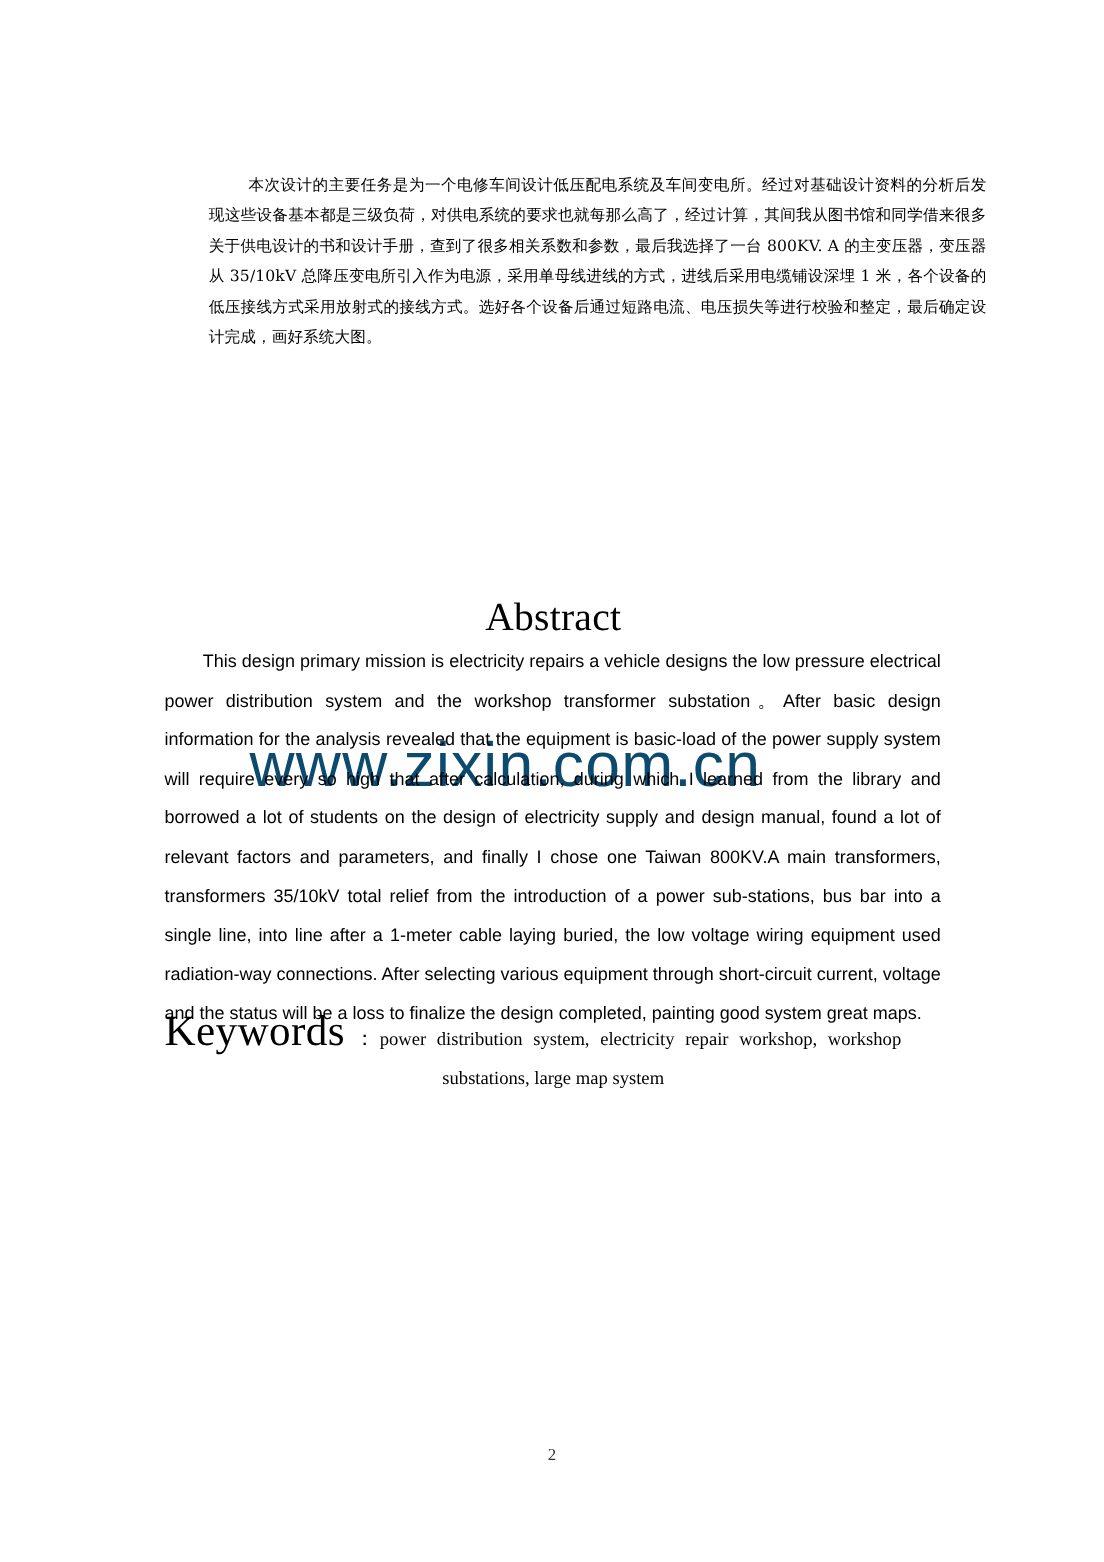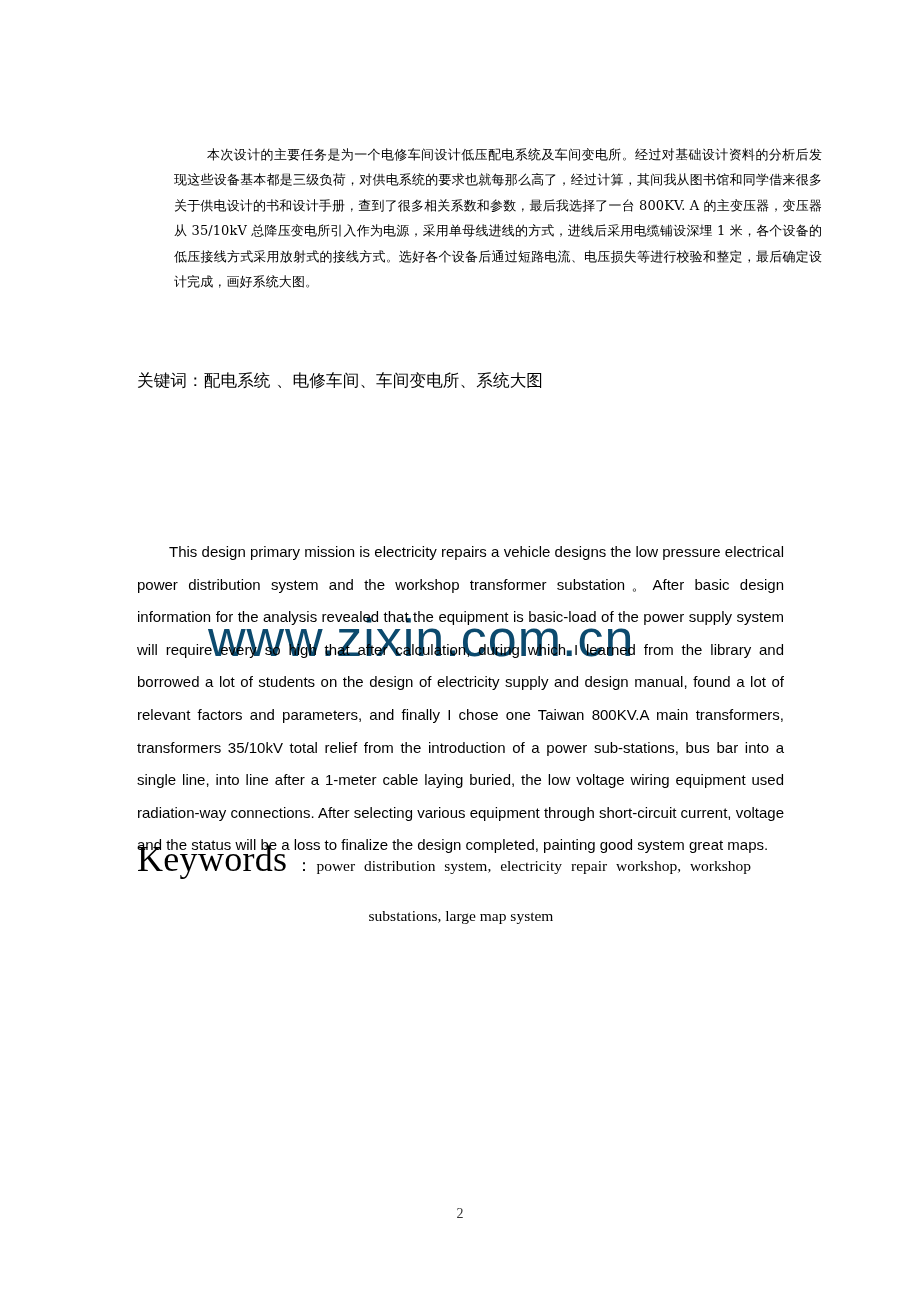--- a/index.html
+++ b/index.html
@@ -132,21 +132,21 @@
     font-size: 17px;
     padding: 0 4px 0 8px;
   }
   .kw-terms {
     font-size: 15.5px;
     word-spacing: 5px;
     margin-top: 42px;
   }
   .kw-line2 {
     display: block;
-    margin-top: 20px;
+    margin-top: 2px;
     text-align: center;
     font-family: "Liberation Serif", "DejaVu Serif", serif;
     font-size: 15.5px;
     line-height: 30px;
   }
 
   
   .page-number {
     position: absolute;
     left: 0;
@@ -163,22 +163,22 @@
 
 <div class="page">
 
   <div class="watermark">www.zixin.com.cn</div>
 
   <div class="content">
 
 
     <p class="cn-body">本次设计的主要任务是为一个电修车间设计低压配电系统及车间变电所。经过对基础设计资料的分析后发现这些设备基本都是三级负荷，对供电系统的要求也就每那么高了，经过计算，其间我从图书馆和同学借来很多关于供电设计的书和设计手册，查到了很多相关系数和参数，最后我选择了一台 800KV. A 的主变压器，变压器从 35/10kV 总降压变电所引入作为电源，采用单母线进线的方式，进线后采用电缆铺设深埋 1 米，各个设备的低压接线方式采用放射式的接线方式。选好各个设备后通过短路电流、电压损失等进行校验和整定，最后确定设计完成，画好系统大图。</p>
 
-    <p class="cn-keywords">关键词：配电系统 、电修车间、车间变电所、系统大图</p>
 
+    <h1 class="en-title">Abstract</h1>
 
     <p class="en-body">This design primary mission is electricity repairs a vehicle designs the low pressure electrical power distribution system and the workshop transformer substation。After basic design information for the analysis revealed that the equipment is basic-load of the power supply system will require every so high that after calculation, during which I learned from the library and borrowed a lot of students on the design of electricity supply and design manual, found a lot of relevant factors and parameters, and finally I chose one Taiwan 800KV.A main transformers, transformers 35/10kV total relief from the introduction of a power sub-stations, bus bar into a single line, into line after a 1-meter cable laying buried, the low voltage wiring equipment used radiation-way connections. After selecting various equipment through short-circuit current, voltage and the status will be a loss to finalize the design completed, painting good system great maps.</p>
 
     <div class="kw-block">
       <span class="kw-line">
         <span class="kw-head">Keywords</span><span class="kw-colon">：</span><span class="kw-terms">power  distribution  system,  electricity  repair  workshop,  workshop</span>
       </span>
       <span class="kw-line2">substations, large map system</span>
     </div>
 

